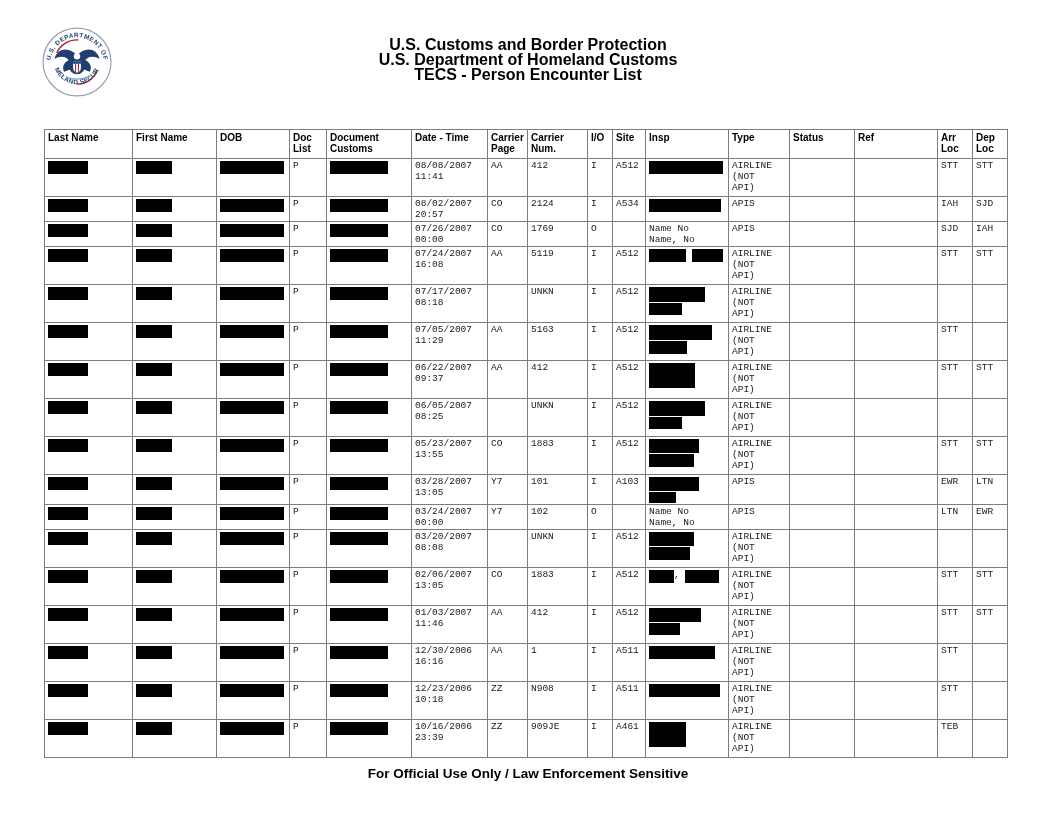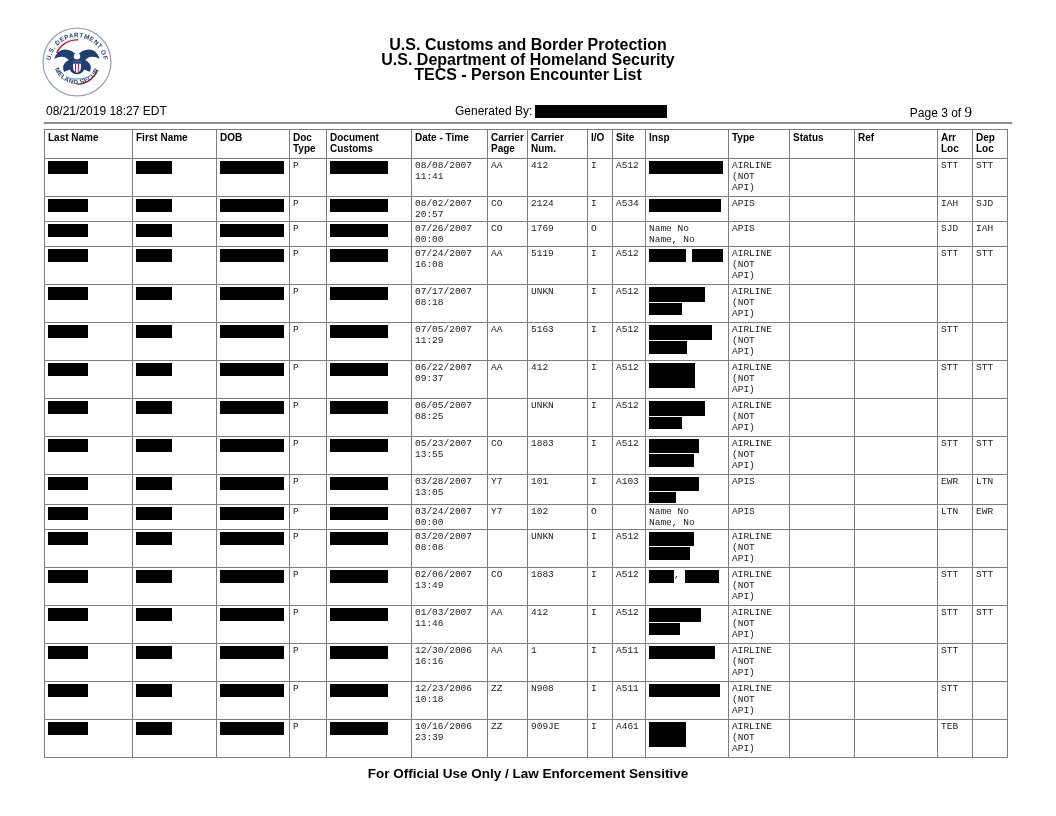--- a/index.html
+++ b/index.html
@@ -65,29 +65,24 @@
         <path d="M30.2 33.5 h7.6 v6.2 q0 3.8 -3.8 4.8 q-3.8 -1 -3.8 -4.8 Z" fill="#ffffff"></path>
         <rect x="30.2" y="33.5" width="7.6" height="2.2" fill="#1e3f6f"></rect>
         <path d="M32.6 36 v7.6 M35.4 36 v7.4" stroke="#b22234" stroke-width="1"></path>
         <path d="M23 48.5 Q 34 53 45 48.5" stroke="#7aa0c4" stroke-width="1.2" fill="none"></path>
       </g>
     </svg>
   </div>
 
   <div class="title-block">
     <div class="title-line">U.S. Customs and Border Protection</div>
-    <div class="title-line">U.S. Department of Homeland Security</div>
+    <div class="title-line">U.S. Department of Homeland Customs</div>
     <div class="title-line">TECS - Person Encounter List</div>
   </div>
 
-  <div class="meta-row">
-    <span class="meta-date">08/21/2019 18:27 EDT</span>
-    <span class="meta-generated"><span>Generated By:</span><span class="redact-generated"></span></span>
-    <span class="meta-page"><span>Page 3 of</span>&nbsp;<span class="page-number">9</span></span>
-  </div>
 
   <table class="enc">
     <colgroup>
         <col style="width: 88px;">
         <col style="width: 84px;">
         <col style="width: 73px;">
         <col style="width: 37px;">
         <col style="width: 85px;">
         <col style="width: 76px;">
         <col style="width: 40px;">
@@ -99,21 +94,21 @@
         <col style="width: 65px;">
         <col style="width: 83px;">
         <col style="width: 35px;">
         <col style="width: 35px;">
       </colgroup>
     <thead>
       <tr>
           <th>Last Name</th>
           <th>First Name</th>
           <th>DOB</th>
-          <th>Doc Type</th>
+          <th>Doc List</th>
           <th>Document Customs</th>
           <th>Date - Time</th>
           <th>Carrier Page</th>
           <th>Carrier Num.</th>
           <th>I/O</th>
           <th>Site</th>
           <th>Insp</th>
           <th>Type</th>
           <th>Status</th>
           <th>Ref</th>
@@ -368,21 +363,21 @@
           <td></td>
           <td></td>
         </tr>
         <tr style="height: 38px;">
           <td><div class="redaction" style="width: 40px; height: 13px; background: rgb(0, 0, 0);"></div></td>
           <td><div class="redaction" style="width: 36px; height: 13px; background: rgb(0, 0, 0);"></div></td>
           <td><div class="redaction" style="width: 64px; height: 13px; background: rgb(0, 0, 0);"></div></td>
           <td>P</td>
           <td><div class="redaction" style="width: 58px; height: 13px; background: rgb(0, 0, 0);"></div></td>
           <td>02/06/2007
-13:49</td>
+13:05</td>
           <td>CO</td>
           <td>1883</td>
           <td>I</td>
           <td>A512</td>
           <td><div class="redaction-inline" style="width: 25px; height: 13px; background: rgb(0, 0, 0);"></div><span class="insp-sep">, </span><div class="redaction-inline" style="width: 34px; height: 13px; background: rgb(0, 0, 0);"></div></td>
           <td>AIRLINE
 (NOT
 API)</td>
           <td></td>
           <td></td>

